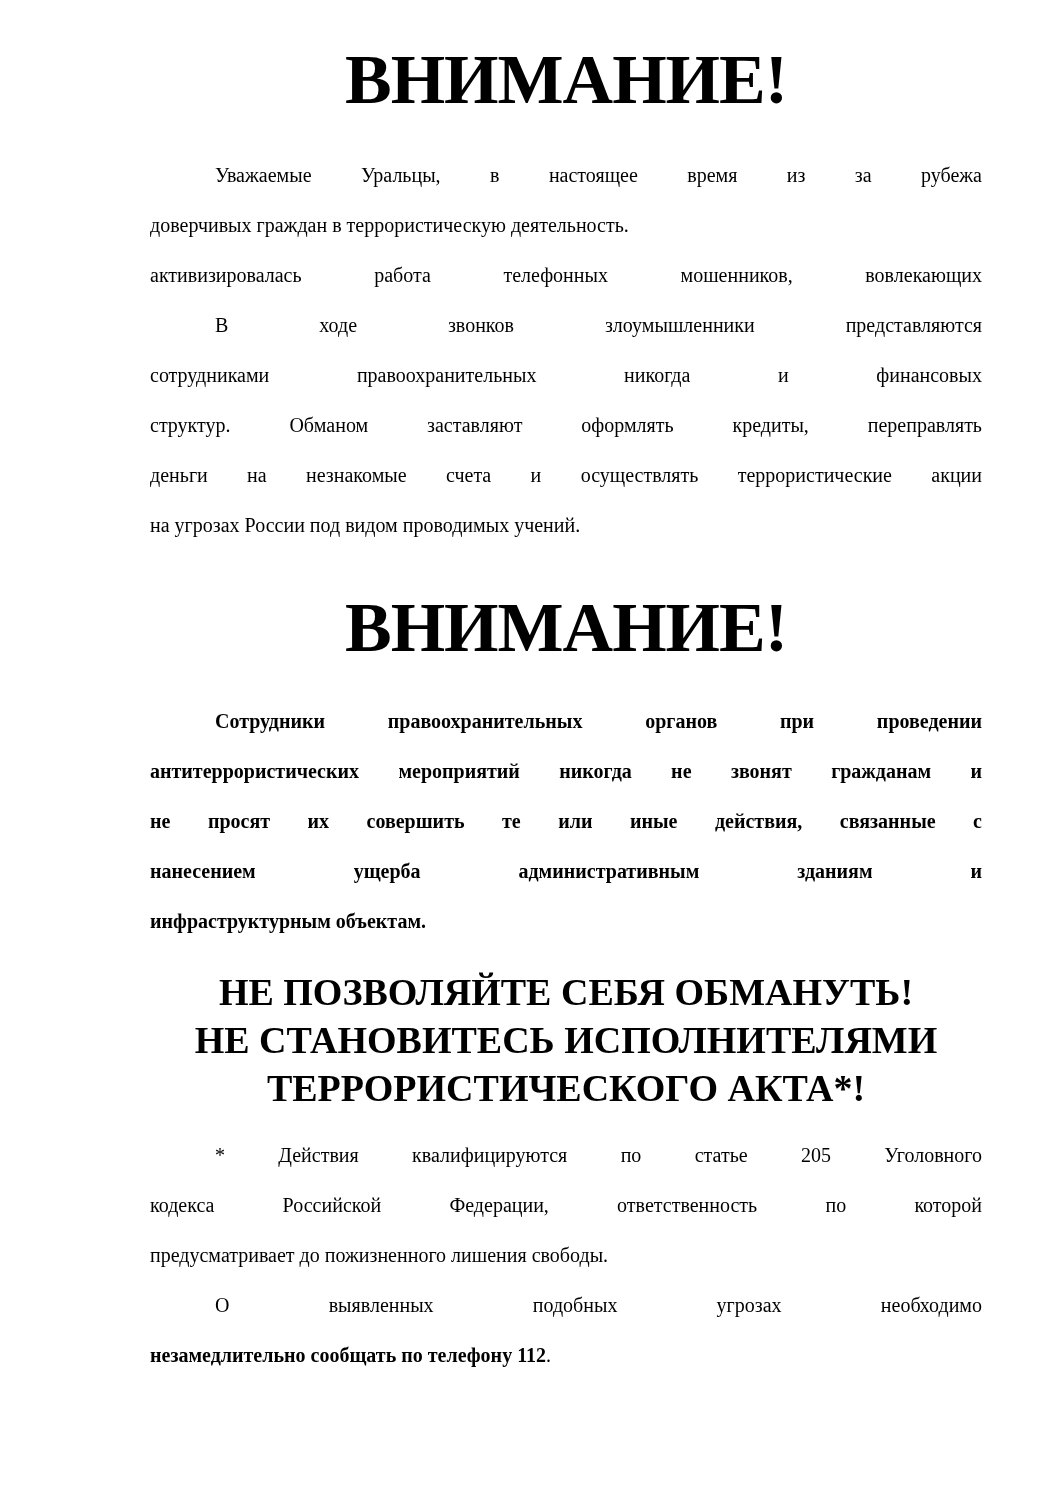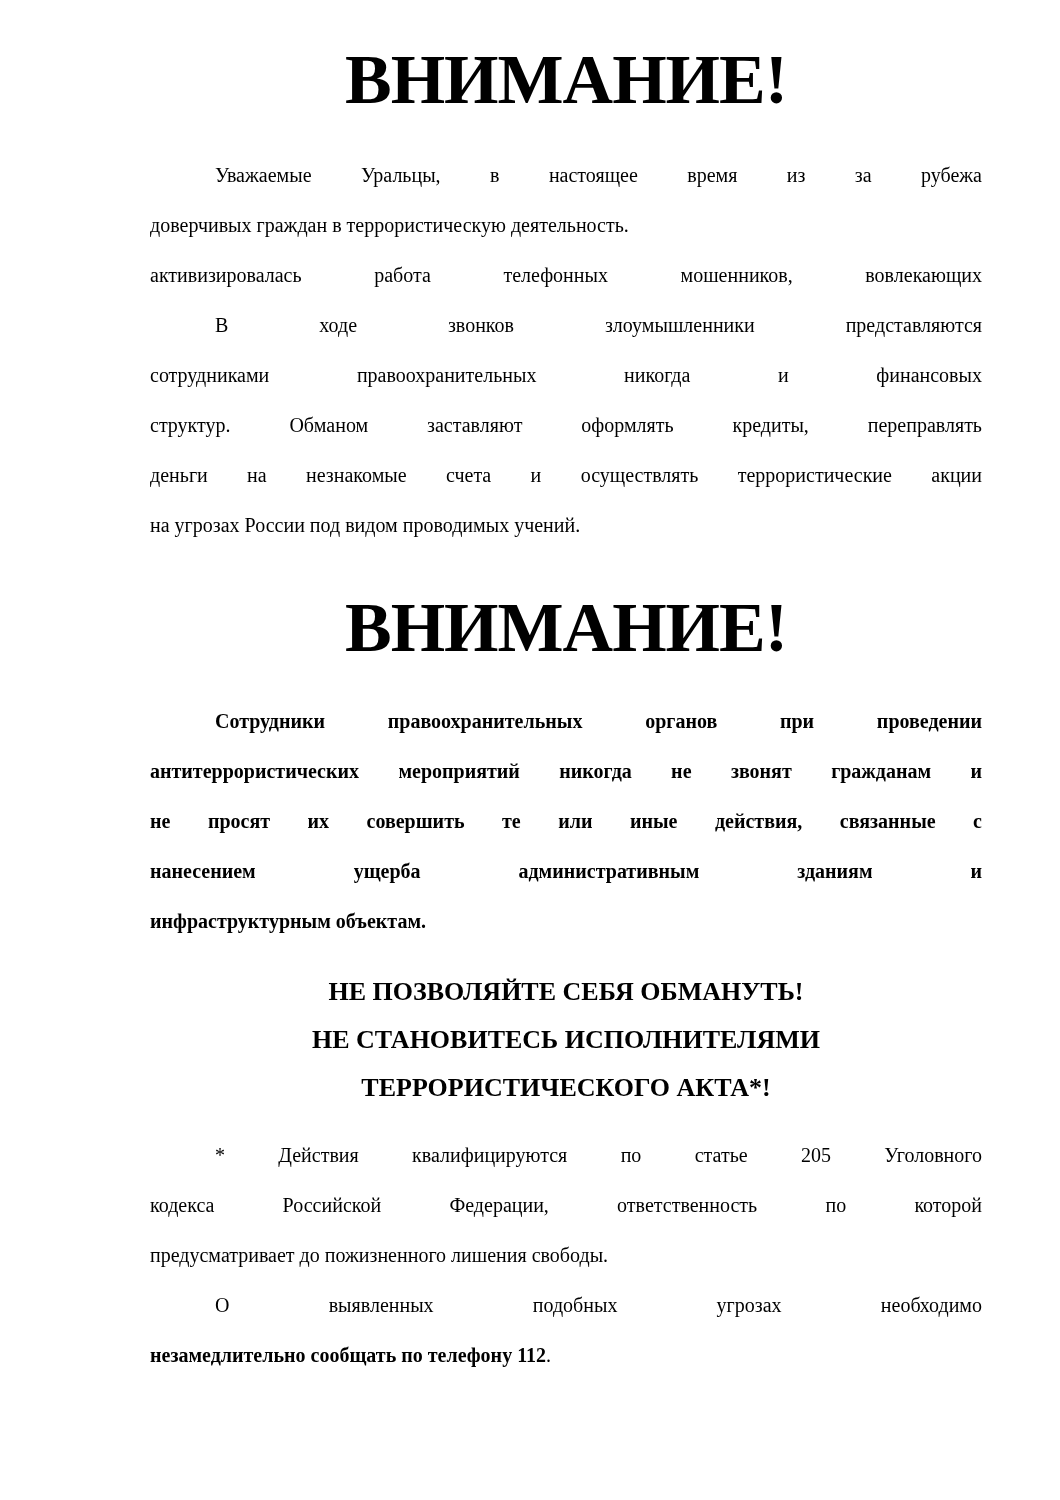--- a/index.html
+++ b/index.html
@@ -46,21 +46,21 @@
 
   .paragraph.intro    { margin-top: 30px; }
   .paragraph.scheme   { margin-top: 0; }
   .paragraph.rules    { margin-top: 28px; font-weight: bold; }
   .paragraph.footnote { margin-top: 18px; }
   .paragraph.report   { margin-top: 0; }
 
   .warning {
     margin-top: 22px;
     font-weight: bold;
-    font-size: 26px;
+    font-size: 38px;
   }
   .warning .warning-line {
     line-height: 48px;
     text-align: center;
     white-space: nowrap;
   }
 
   .b { font-weight: bold; }
 </style>
 </head>

